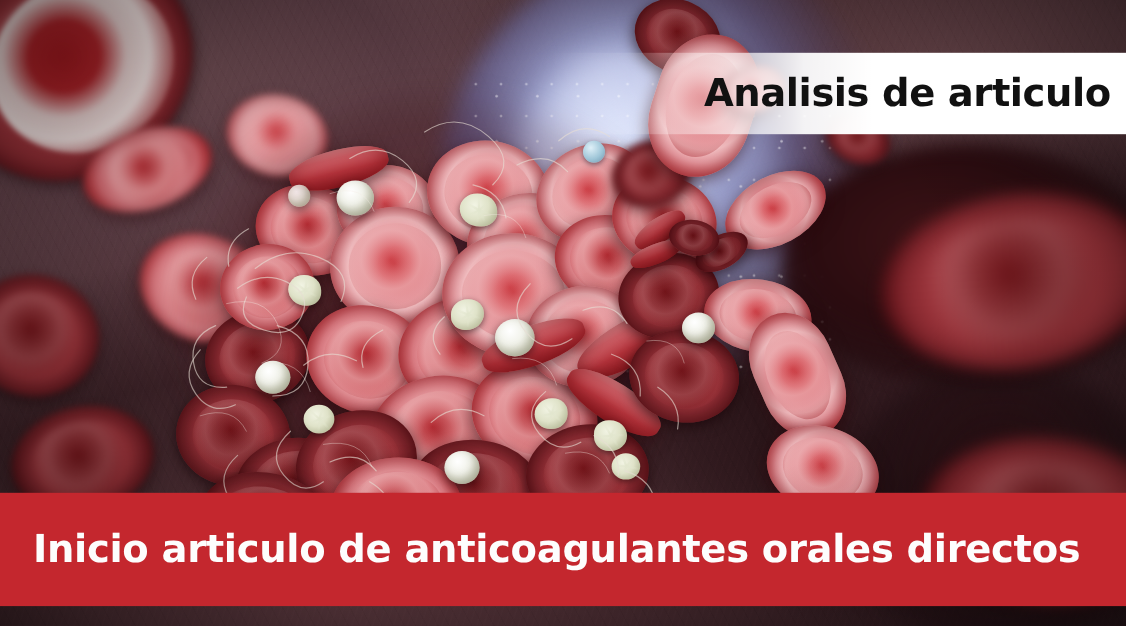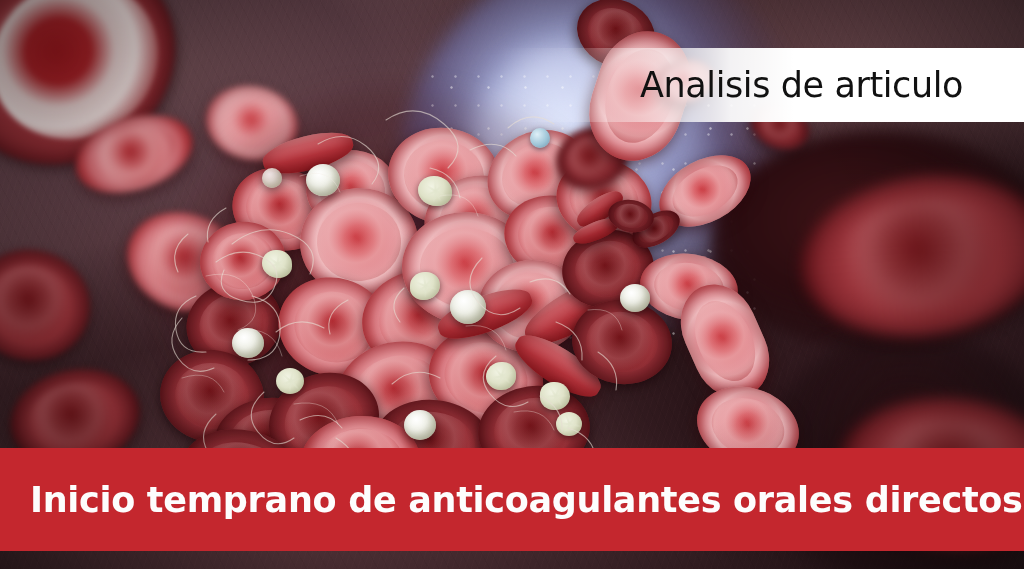--- a/index.html
+++ b/index.html
@@ -177,21 +177,21 @@
       rgba(255,255,255,.55) 30%,
       rgba(255,255,255,.93) 44%,
       #ffffff 56%, #ffffff 100%);
     display: flex;
     align-items: center;
   }
   .kicker-text {
     position: absolute;
     left: 140px;
     font-size: 35px;
-    font-weight: 400;
+    font-weight: 700;
     letter-spacing: -0.4px;
     color: #111111;
     white-space: nowrap;
     font-family: "DejaVu Sans", sans-serif;
   }
 
   
   .title-band {
     position: absolute;
     left: 0; right: 0; top: 448px; height: 103px;
@@ -393,16 +393,16 @@
     </svg>
 
     <div class="vignette"></div>
   </div>
 
   <div class="kicker-band">
     <span class="kicker-text">Analisis de articulo</span>
   </div>
 
   <div class="title-band">
-    <span class="title-text">Inicio temprano de anticoagulantes orales directos</span>
+    <span class="title-text">Inicio articulo de anticoagulantes orales directos</span>
   </div>
 
 </div>
 
 </body></html>

